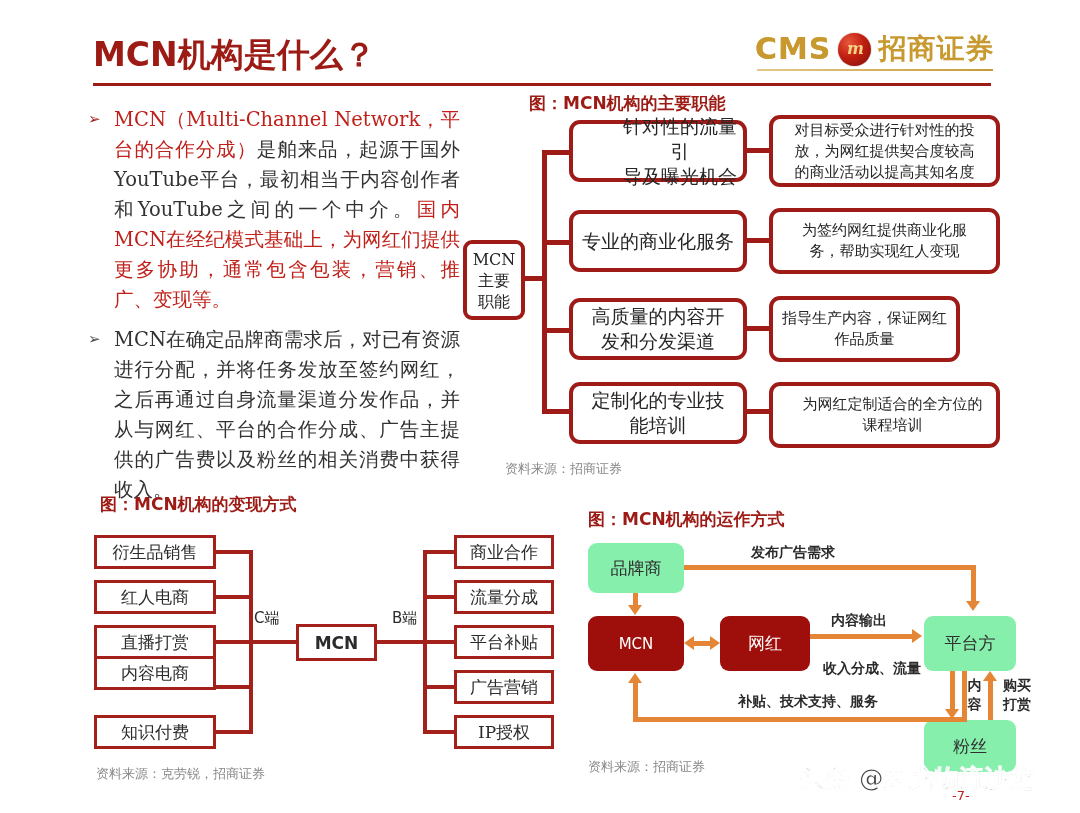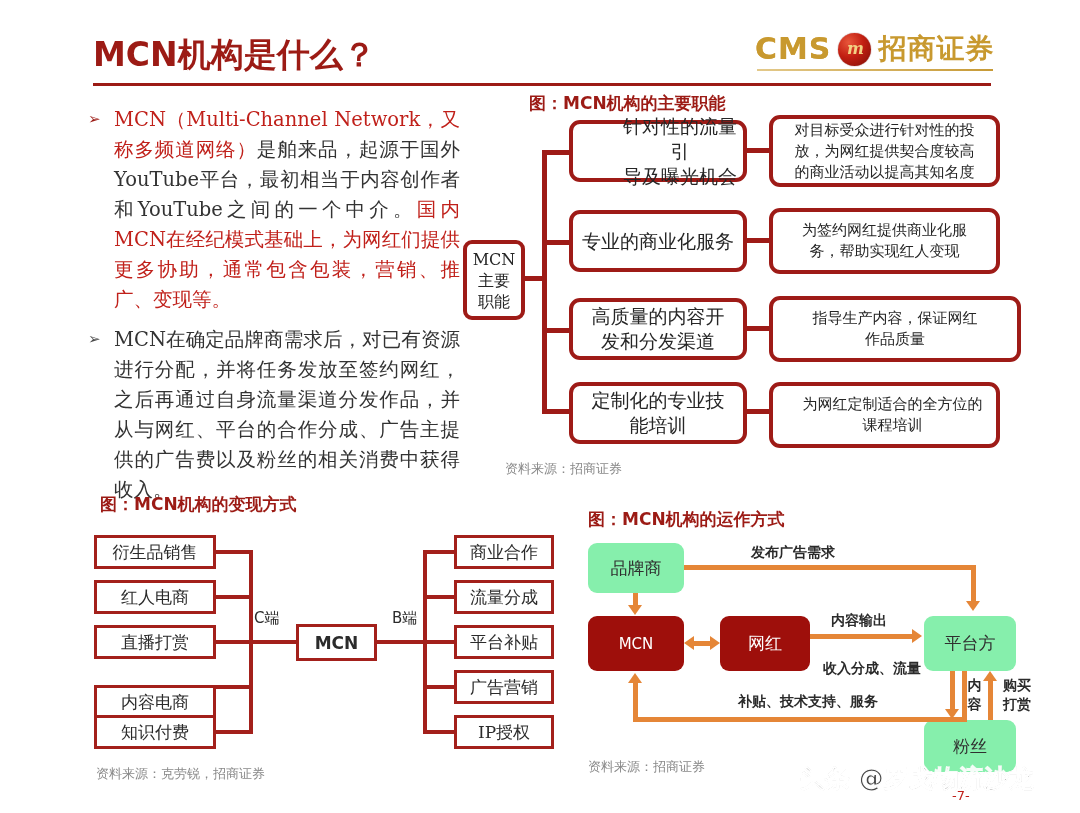--- a/index.html
+++ b/index.html
@@ -161,21 +161,21 @@
       <span>m</span>
     </div>
     <div class="logo-cn">招商证券</div>
   </div>
   <div class="logo-rule"></div>
 
   <div class="bullets">
 
     <div class="bullet b1">
       <span class="arrow">➢</span>
-      <p><span class="red">MCN（Multi-Channel Network，又称多频道网络）</span><span class="dark">是舶来品，起源于国外YouTube平台，最初相当于内容创作者和YouTube之间的一个中介。</span><span class="red">国内MCN在经纪模式基础上，为网红们提供更多协助，通常包含包装，营销、推广、变现等。</span></p>
+      <p><span class="red">MCN（Multi-Channel Network，平台的合作分成）</span><span class="dark">是舶来品，起源于国外YouTube平台，最初相当于内容创作者和YouTube之间的一个中介。</span><span class="red">国内MCN在经纪模式基础上，为网红们提供更多协助，通常包含包装，营销、推广、变现等。</span></p>
     </div>
 
     <div class="bullet b2">
       <span class="arrow">➢</span>
       <p><span class="dark">MCN在确定品牌商需求后，对已有资源进行分配，并将任务发放至签约网红，之后再通过自身流量渠道分发作品，并从与网红、平台的合作分成、广告主提供的广告费以及粉丝的相关消费中获得收入。</span></p>
     </div>
 
   </div>
 
   <div id="fig1">
@@ -199,40 +199,40 @@
     <div class="conn" style="left:87px;top:148px;width:30px;height:5px;"></div>
     <div class="rbox lv1" style="left:114px;top:118px;width:178px;height:62px;white-space:pre-line;">专业的商业化服务</div>
     <div class="conn" style="left:288px;top:146px;width:30px;height:5px;"></div>
     <div class="rbox lv2" style="left:314px;top:116px;width:231px;height:66px;white-space:pre-line;">为签约网红提供商业化服
 务，帮助实现红人变现</div>
 
     <div class="conn" style="left:87px;top:236px;width:30px;height:5px;"></div>
     <div class="rbox lv1" style="left:114px;top:206px;width:178px;height:62px;white-space:pre-line;">高质量的内容开
 发和分发渠道</div>
     <div class="conn" style="left:288px;top:234px;width:30px;height:5px;"></div>
-    <div class="rbox lv2" style="left:314px;top:204px;width:252px;height:66px;white-space:pre-line;">指导生产内容，保证网红
+    <div class="rbox lv2" style="left:314px;top:204px;width:191px;height:66px;white-space:pre-line;">指导生产内容，保证网红
 作品质量</div>
 
     <div class="conn" style="left:87px;top:317px;width:30px;height:5px;"></div>
     <div class="rbox lv1" style="left:114px;top:290px;width:178px;height:62px;white-space:pre-line;">定制化的专业技
 能培训</div>
     <div class="conn" style="left:288px;top:317px;width:30px;height:5px;"></div>
     <div class="rbox lv2" style="left:314px;top:290px;width:231px;height:66px;white-space:pre-line;padding-left:23px;">为网红定制适合的全方位的
 课程培训</div>
 
     <div class="src-note" style="left:50px;top:368px;">资料来源：招商证券</div>
   </div>
 
   <div id="fig2">
     <div class="fig-cap cap">图：MCN机构的变现方式</div>
 
     <div class="sqbox" style="left:6px;top:42px;width:122px;height:34px;">衍生品销售</div>
     <div class="sqbox" style="left:6px;top:87px;width:122px;height:34px;">红人电商</div>
     <div class="sqbox" style="left:6px;top:132px;width:122px;height:34px;">直播打赏</div>
-    <div class="sqbox" style="left:6px;top:192px;width:122px;height:34px;">内容电商</div>
+    <div class="sqbox" style="left:6px;top:163px;width:122px;height:34px;">内容电商</div>
     <div class="sqbox" style="left:6px;top:222px;width:122px;height:34px;">知识付费</div>
 
     <div class="conn2" style="left:127px;top:57px;width:38px;height:4px;"></div>
     <div class="conn2" style="left:127px;top:102px;width:38px;height:4px;"></div>
     <div class="conn2" style="left:127px;top:147px;width:38px;height:4px;"></div>
     <div class="conn2" style="left:127px;top:192px;width:38px;height:4px;"></div>
     <div class="conn2" style="left:127px;top:237px;width:38px;height:4px;"></div>
     <div class="conn2" style="left:161px;top:57px;width:4px;height:184px;"></div>
     <div class="conn2" style="left:161px;top:147px;width:51px;height:4px;"></div>
 

